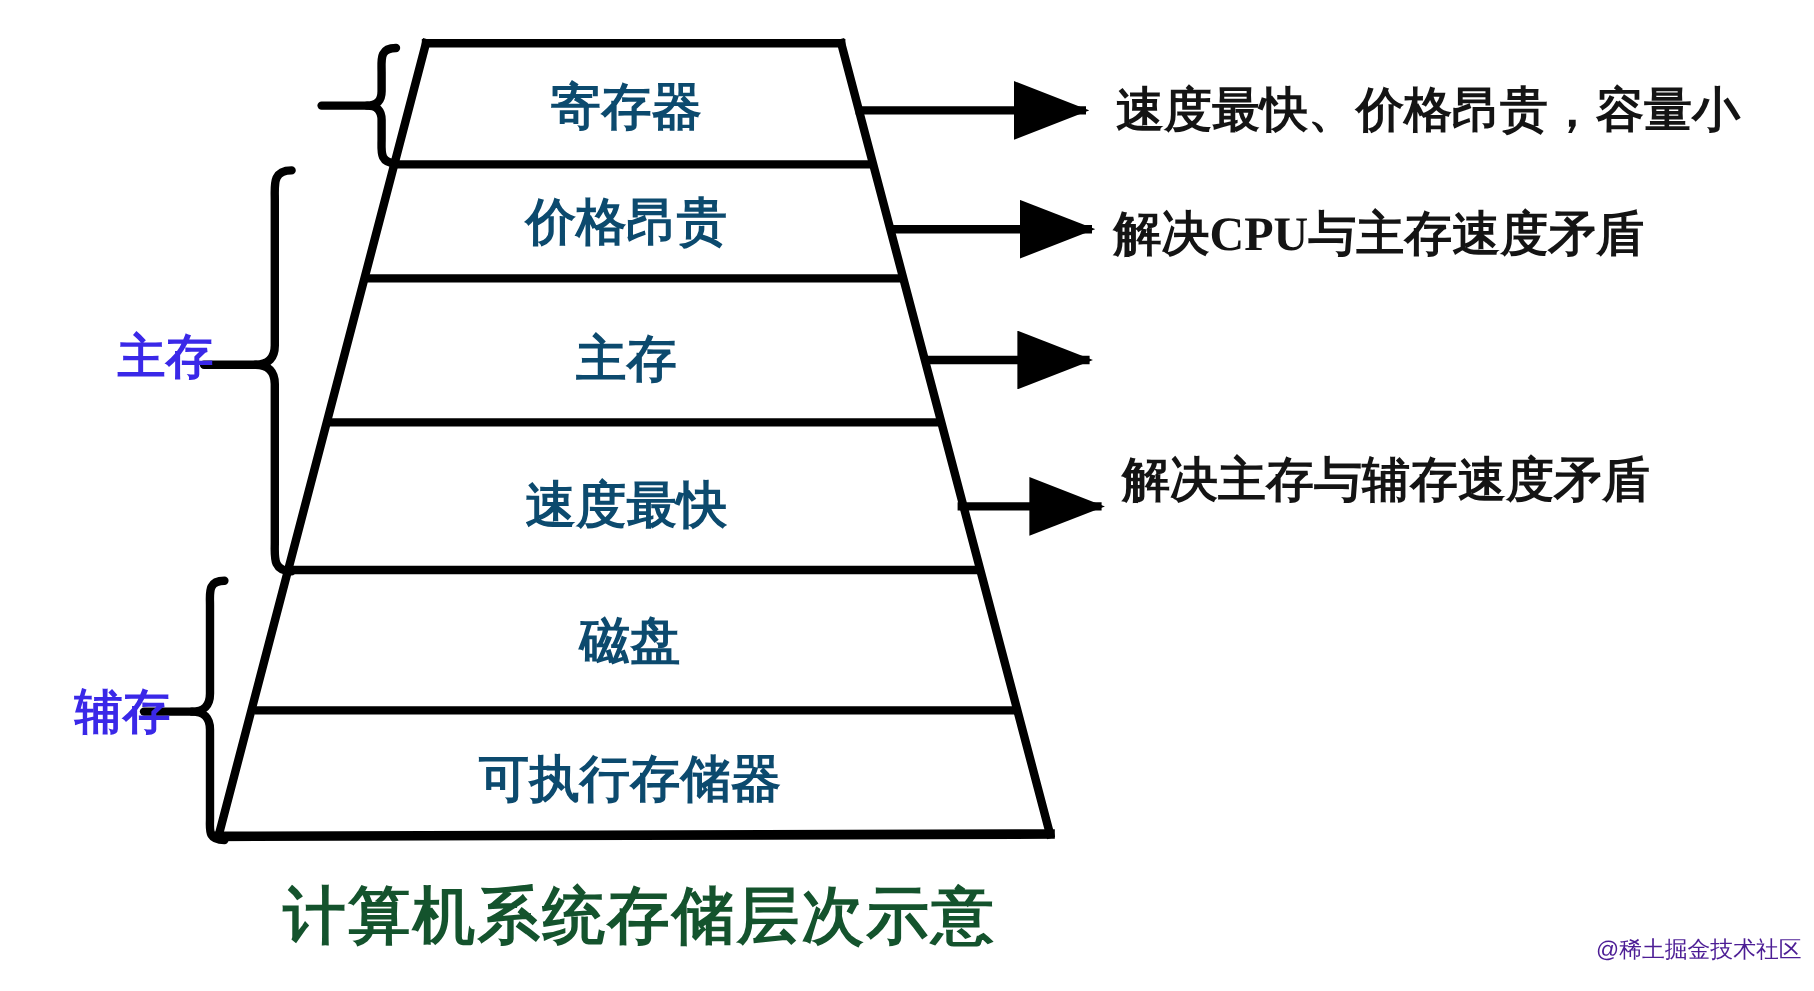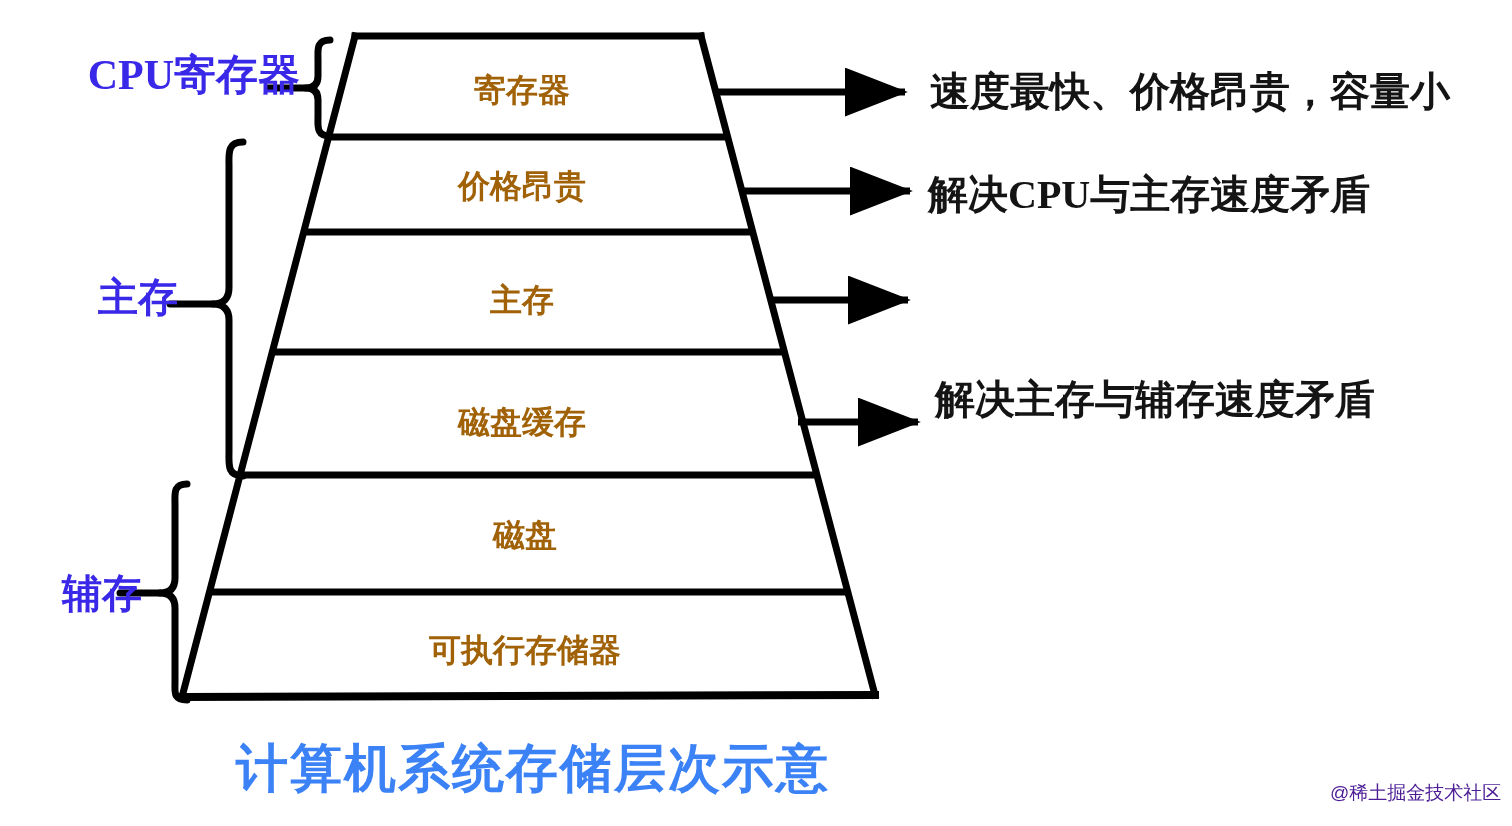--- a/index.html
+++ b/index.html
@@ -22,23 +22,23 @@
     width: 1512px;
     height: 826px;
   }
   .txt {
     position: absolute;
     white-space: nowrap;
     line-height: 1;
   }
   
   .tier-label {
-    color: #a16207;
+    color: #0c4a6e;
     font-family: "Liberation Serif", "DejaVu Serif", serif;
-    font-size: 32px;
+    font-size: 42px;
     font-weight: 700;
     text-align: left;
     transform: translate(-50%, -50%);
   }
   
   .group-label {
     color: #3a28e8;
     font-family: "Liberation Serif", "DejaVu Serif", serif;
     font-size: 40px;
     font-weight: 700;
@@ -50,22 +50,22 @@
   
   .note {
     color: #141414;
     font-family: "Liberation Serif", "DejaVu Serif", serif;
     font-size: 40px;
     font-weight: 700;
     transform: translateY(-50%);
   }
   
   .caption {
-    color: #3b82f6;
-    font-family: Liberation Sans, sans-serif;
+    color: #14532d;
+    font-family: Liberation Mono, monospace;
     font-size: 52px;
     font-weight: 700;
     letter-spacing: 2px;
     transform: translate(-50%, -50%);
   }
   
   .watermark {
     color: #4c1d95;
     font-family: "Liberation Sans", "DejaVu Sans", sans-serif;
     font-size: 19px;
@@ -122,25 +122,24 @@
       <line x1="713" y1="92" x2="905" y2="92" stroke="#000" stroke-width="7" marker-end="url(#arrowhead)"></line>
       <line x1="742" y1="191" x2="910" y2="191" stroke="#000" stroke-width="7" marker-end="url(#arrowhead)"></line>
       <line x1="770" y1="300" x2="908" y2="300" stroke="#000" stroke-width="7" marker-end="url(#arrowhead)"></line>
       <line x1="798" y1="422" x2="918" y2="422" stroke="#000" stroke-width="7" marker-end="url(#arrowhead)"></line>
     </g>
   </svg>
 
   <div class="txt tier-label" style="left:522px; top:90px;">寄存器</div>
   <div class="txt tier-label" style="left:522px; top:186px;">价格昂贵</div>
   <div class="txt tier-label" style="left:522px; top:300px;">主存</div>
-  <div class="txt tier-label" style="left:522px; top:422px;">磁盘缓存</div>
+  <div class="txt tier-label" style="left:522px; top:422px;">速度最快</div>
   <div class="txt tier-label" style="left:525px; top:535px;">磁盘</div>
   <div class="txt tier-label" style="left:525px; top:650px;">可执行存储器</div>
 
-  <div class="txt group-label cpu-reg" style="left:300px; top:75px;">CPU寄存器</div>
   <div class="txt group-label" style="left:178px; top:298px;">主存</div>
   <div class="txt group-label" style="left:142px; top:594px;">辅存</div>
 
   <div class="txt note" style="left:930px; top:92px;">速度最快、价格昂贵，容量小</div>
   <div class="txt note" style="left:928px; top:195px;">解决CPU与主存速度矛盾</div>
   <div class="txt note" style="left:935px; top:400px;">解决主存与辅存速度矛盾</div>
 
   <div class="txt caption" style="left:533px; top:768px;">计算机系统存储层次示意</div>
 
   <div class="txt watermark" style="left:1330px; top:792px;">@稀土掘金技术社区</div>

